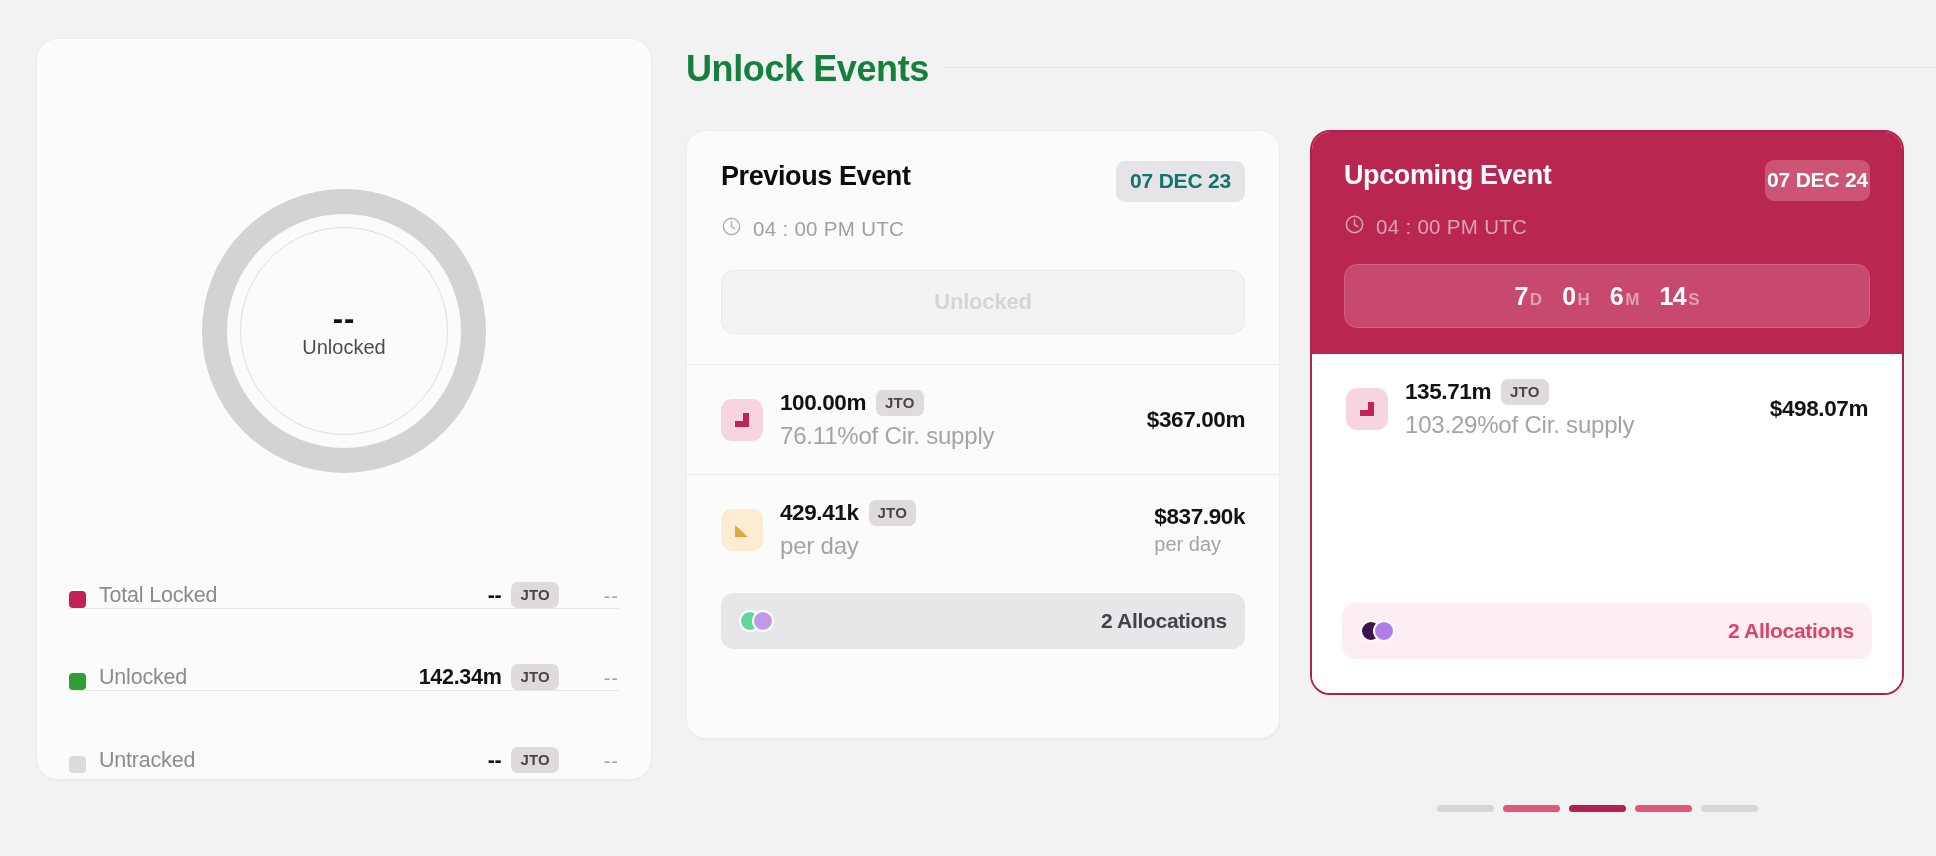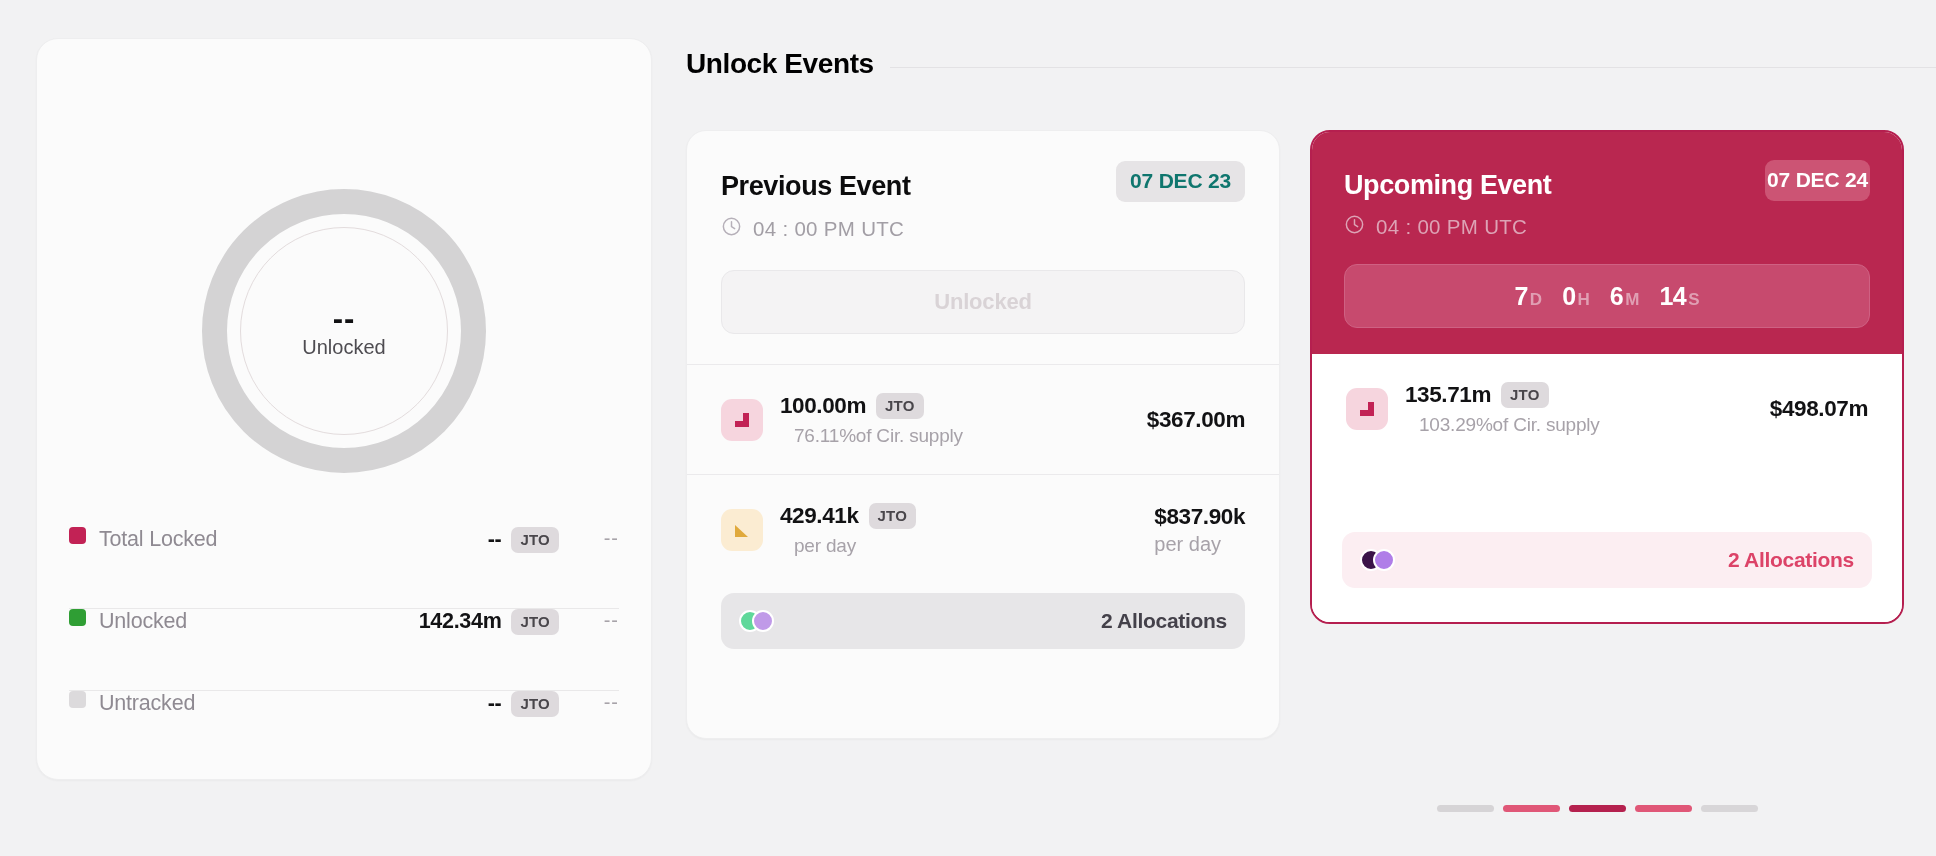--- a/index.html
+++ b/index.html
@@ -53,21 +53,21 @@
     letter-spacing: 1px; line-height: 1;
   }
   .donut-label {
     font-size: 20px; color: #4e4c51; font-weight: 400;
   }
 
   .legend {
     position: absolute; left: 32px; right: 32px; top: 488px;
   }
   .legend-row {
-    display: flex; align-items: flex-start;
+    display: flex; align-items: flex-end;
     height: 82px;
     border-bottom: 1px solid #e9e8e9;
   }
   .legend-row:last-child { border-bottom: none; }
   .swatch {
     width: 17px; height: 17px; border-radius: 4px;
     flex: 0 0 auto; margin-right: 13px;
   }
   .legend-name {
     font-size: 21.5px; color: #8f8a92; font-weight: 400;
@@ -87,42 +87,42 @@
   }
   .legend-sub {
     width: 60px; text-align: right;
     font-size: 20px; color: #a7a3a9; font-weight: 400;
     letter-spacing: 1px;
   }
 
   
   .events-title {
     position: absolute; left: 686px; top: 48px;
-    font-size: 28px; font-weight: 700; color: #000000;
+    font-size: 36px; font-weight: 700; color: #15803d;
     letter-spacing: -0.4px;
     background: #f2f2f3; padding-right: 16px; z-index: 2;
   }
   .events-rule {
     position: absolute; left: 686px; right: 0; top: 67px;
     height: 1px; background: #e3e2e4; z-index: 1;
   }
 
   
   .prev-card {
     position: absolute; left: 686px; top: 130px;
     width: 594px; height: 609px;
     background: #fbfbfb;
     border-radius: 20px;
     border: 1px solid #eeeeef;
     box-shadow: 0 1px 2px rgba(0,0,0,0.035);
     overflow: hidden;
   }
   .prev-head { padding: 30px 34px 0; }
   .head-row {
-    display: flex; align-items: flex-end; justify-content: space-between; gap: 16px;
+    display: flex; align-items: flex-start; justify-content: space-between; gap: 16px;
   }
   .event-title {
     font-size: 27px; font-weight: 700; color: #0c0c0d;
     letter-spacing: -0.4px;
   }
   .date-badge {
     background: #e6e4e6; color: #0f766e;
     font-size: 21px; font-weight: 700;
     border-radius: 9px; padding: 8px 14px 9px;
     letter-spacing: -0.2px;
@@ -159,23 +159,22 @@
   }
   .tile.pink { background: #f6d5de; }
   .tile.amber { background: #fbecd2; }
   .alloc-main { display: flex; flex-direction: column; gap: 6px; }
   .alloc-top { display: flex; align-items: center; }
   .alloc-amount {
     font-size: 22.5px; font-weight: 700; color: #121214;
     letter-spacing: -0.4px;
   }
   .alloc-sub {
-    font-size: 19px; color: #a7a2a9; font-weight: 400;
+    font-size: 24px; color: #a7a2a9; font-weight: 400;
     letter-spacing: -0.2px;
-    margin-left: 14px;
   }
   .alloc-right {
     margin-left: auto; 
     display: flex; flex-direction: column; gap: 3px;
   }
   .alloc-usd {
     font-size: 22.5px; font-weight: 700; color: #121214;
     letter-spacing: -0.4px;
   }
   .alloc-usd-sub {
@@ -197,21 +196,21 @@
   .dot + .dot { margin-left: -9px; }
   .alloc-count {
     margin-left: auto;
     font-size: 21px; font-weight: 700; color: #44414a;
     letter-spacing: -0.3px;
   }
 
   
   .next-card {
     position: absolute; left: 1310px; top: 130px;
-    width: 594px; height: 494px;
+    width: 594px; height: 565px;
     border-radius: 20px;
     border: 2px solid #b51f4f;
     background: #ffffff;
     overflow: hidden;
   }
   .next-head {
     background: #b92750;
     padding: 28px 32px 26px;
   }
   .next-title {

